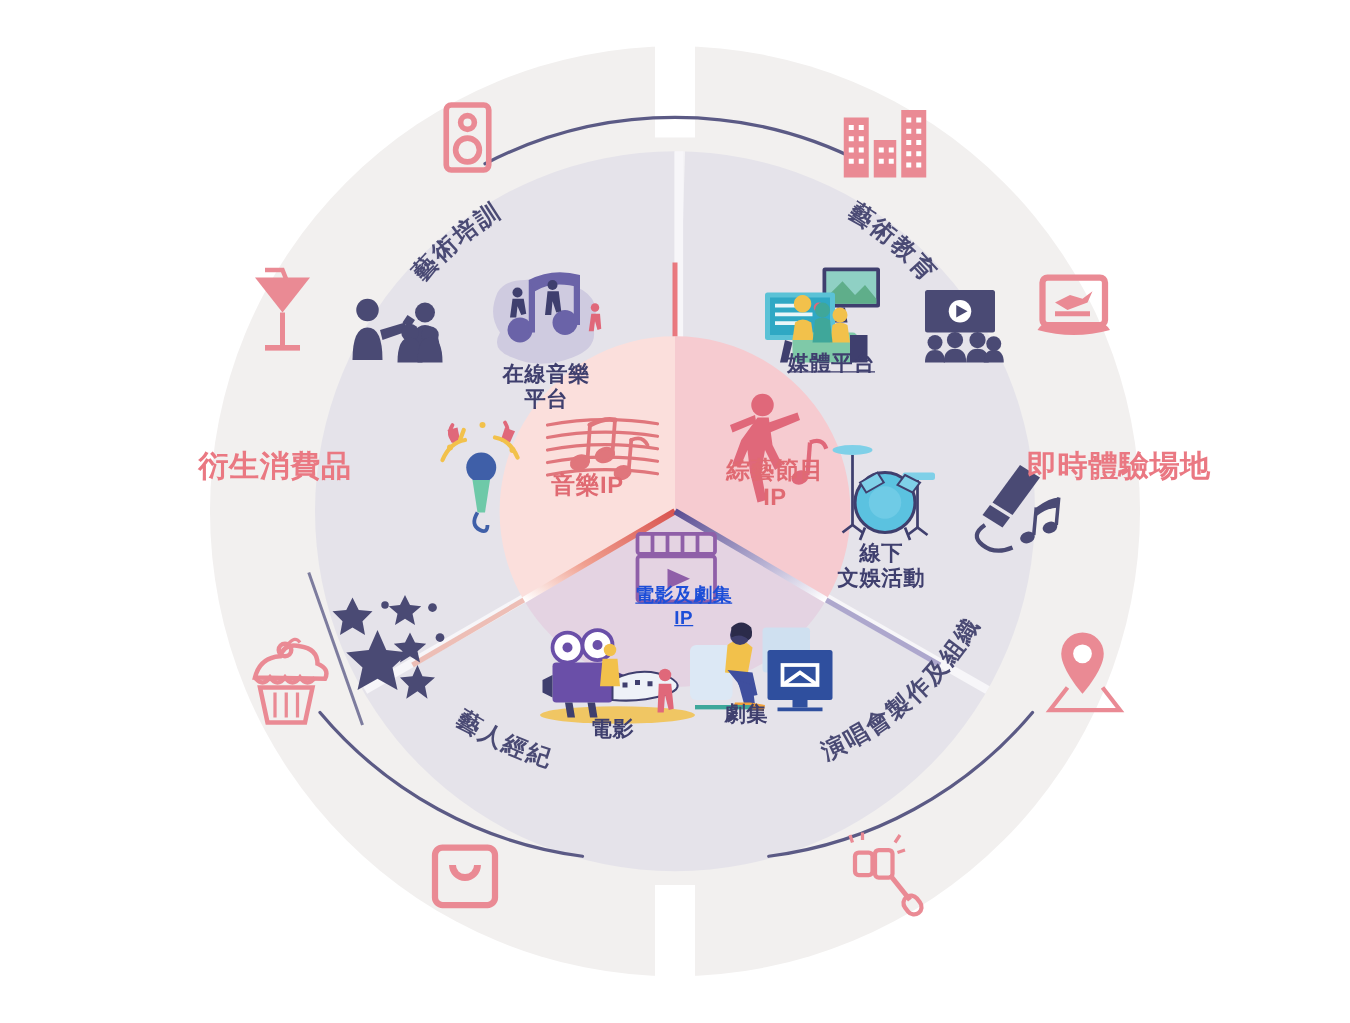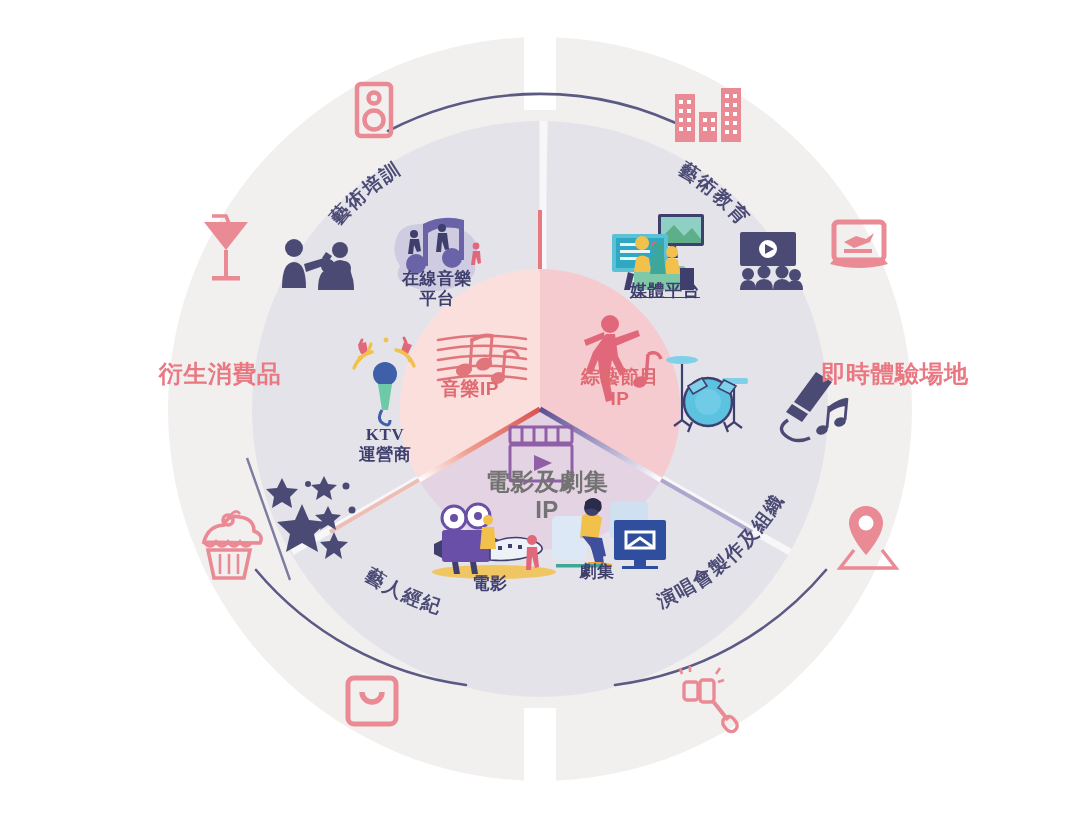--- a/index.html
+++ b/index.html
@@ -32,22 +32,23 @@
     line-height: 1.18;
     white-space: pre;
     font-weight: bold;
     letter-spacing: .5px;
   }
   .lbl-core-pink {
     color: #e06a72;
     font-size: 19px;
   }
   .lbl-core-purple {
-    color: #737373;
-    font-size: 24px;
+    color: #1d4ed8;
+    font-size: 15px;
+    text-decoration: underline;
   }
   .lbl-mid {
     color: #3f3f6e;
     font-size: 17px;
   }
   .lbl-outer-pink {
     color: #ea7882;
     font-size: 24px;
   }
   .curved-text {
@@ -475,28 +476,28 @@
   </svg>
 
   <div class="lbl lbl-core-pink" style="left:410px; top:378px; width:120px;">音樂IP</div>
 
   <div class="lbl lbl-core-pink" style="left:560px; top:366px; width:120px;">綜藝節目
 IP</div>
 
   <div class="lbl lbl-core-purple" style="left:482px; top:468px; width:130px;">電影及劇集
 IP</div>
 
-  <div class="lbl lbl-mid" style="left:372px; top:269px; width:130px;">在線音樂
+  <div class="lbl lbl-mid" style="left:372px; top:290px; width:130px;">在線音樂
 平台</div>
 
   <div class="lbl lbl-mid" style="left:610px; top:281px; width:110px;text-decoration:underline;">媒體平台</div>
 
-  <div class="lbl lbl-mid" style="left:330px; top:425px; width:110px; font-family:'Liberation Serif','DejaVu Serif',serif;">KTV
-運營商</div>
-
+
+  <div class="lbl lbl-mid" style="left:650px; top:433px; width:110px;">線下
+文娛活動</div>
 
   <div class="lbl lbl-mid" style="left:435px; top:574px; width:110px;">電影</div>
 
   <div class="lbl lbl-mid" style="left:557px; top:562px; width:80px;">劇集</div>
 
   <div class="lbl lbl-outer-pink" style="left:150px; top:360px; width:140px;">衍生消費品</div>
 
   <div class="lbl lbl-outer-pink" style="left:820px; top:360px; width:150px;font-family:Liberation Serif, serif;">即時體驗場地</div>
 
 </div>

